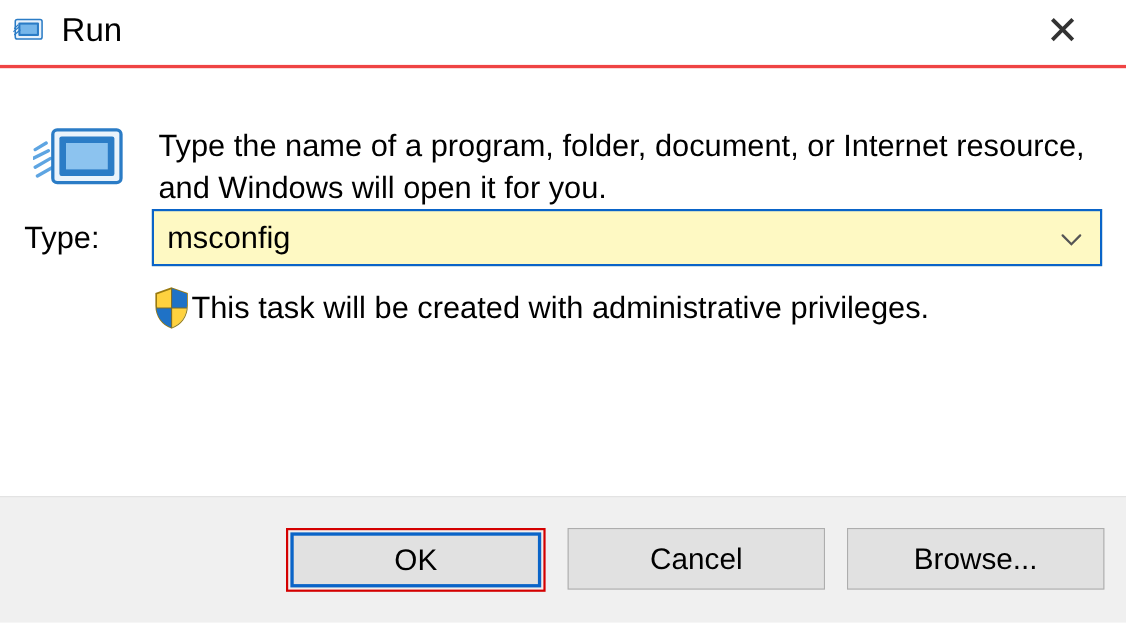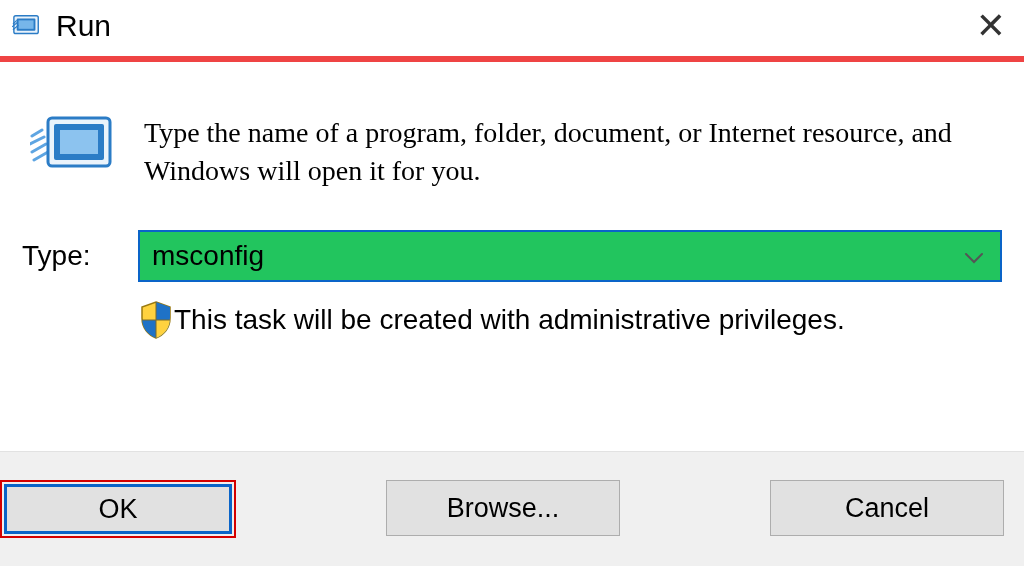--- a/index.html
+++ b/index.html
@@ -7,22 +7,22 @@
       font-family: "Segoe UI", Tahoma, sans-serif;
       background: #ffffff;
       width: 1024px;
       height: 566px;
       font-size: 26px;
       color: #000;
     }
     .titlebar {
       display: flex;
       align-items: center;
-      padding: 4px 4px 8px 12px;
-      border-bottom: 6px solid #ef4444;
+      padding: 4px 29px 8px 12px;
+      border-bottom: 3px solid #ef4444;
       height: 62px;
     }
     .titlebar-icon {
       width: 30px;
       height: 30px;
       margin-right: 14px;
       flex-shrink: 0;
     }
     .titlebar-label {
       font-size: 30px;
@@ -35,22 +35,20 @@
       padding: 0 14px;
       cursor: pointer;
       color: #333;
     }
     .main {
       padding: 50px 22px 30px 22px;
     }
     .top-row {
       display: flex;
       align-items: flex-start;
-      margin-bottom: 40px;
-      font-family: Liberation Serif, serif;
     }
     .run-icon-large {
       width: 86px;
       height: 64px;
       flex-shrink: 0;
       margin-right: 28px;
       margin-left: 8px;
     }
     .instr-text {
       font-size: 28px;
@@ -64,21 +62,21 @@
     }
     .open-label {
       width: 116px;
       font-size: 28px;
     }
     .combo {
       flex: 1;
       display: flex;
       align-items: center;
       border: 2px solid #0a64c8;
-      background: #22c55e;
+      background: #fef9c3;
       height: 52px;
       padding-left: 12px;
       position: relative;
     }
     .combo-input {
       border: none;
       outline: none;
       font-size: 28px;
       font-family: inherit;
       flex: 1;
@@ -99,21 +97,21 @@
       flex-shrink: 0;
     }
     .admin-text {
       font-size: 28px;
     }
     .button-bar {
       background: #f0f0f0;
       border-top: 1px solid #e2e2e2;
       padding: 28px 20px 28px 0;
       display: flex;
-      justify-content: space-between;
+      justify-content: flex-end;
       gap: 20px;
       position: absolute;
       left: 0;
       right: 0;
       bottom: 0;
     }
     .btn {
       width: 234px;
       height: 56px;
       background: #e1e1e1;
@@ -191,15 +189,15 @@
       </svg>
     </span>
     <span class="admin-text">This task will be created with administrative privileges.</span>
   </div>
 </div>
 
 <div class="button-bar">
   <span class="highlight-box">
     <button class="btn btn-default">OK</button>
   </span>
+  <button class="btn">Cancel</button>
   <button class="btn">Browse...</button>
-  <button class="btn">Cancel</button>
 </div>
 
 </body></html>

